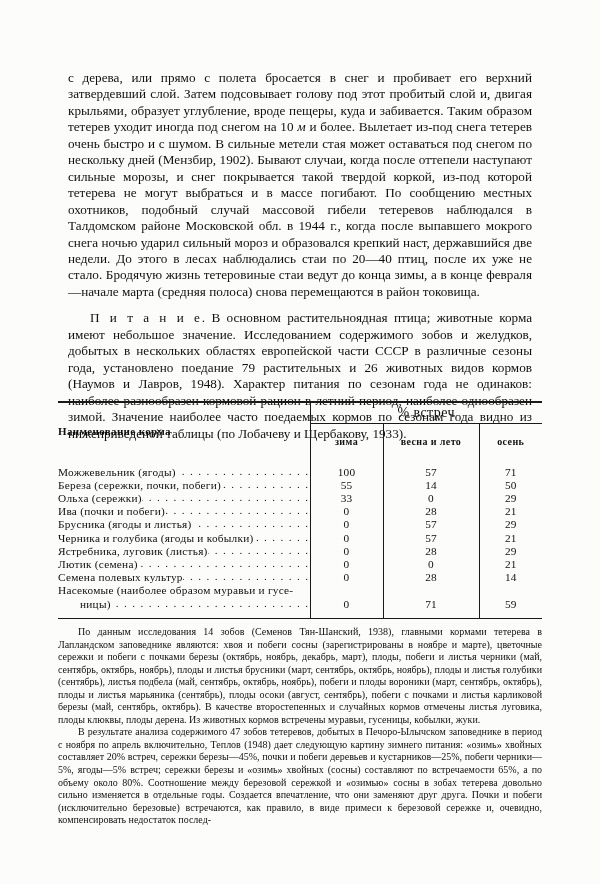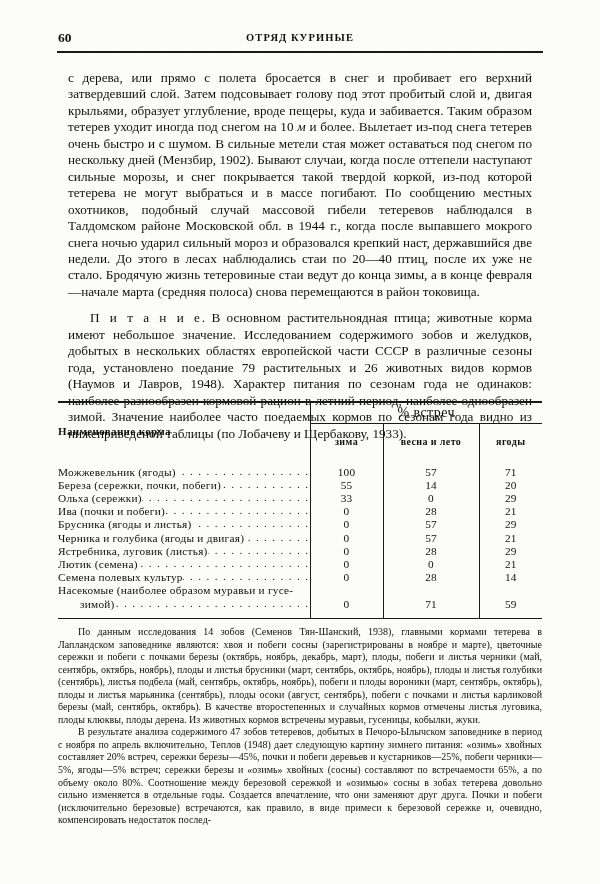--- a/index.html
+++ b/index.html
@@ -192,43 +192,38 @@
     background:
       repeating-linear-gradient(0deg, rgba(0,0,0,.5) 0px, rgba(0,0,0,0) 1px, rgba(0,0,0,0) 2px),
       repeating-linear-gradient(90deg, rgba(0,0,0,.35) 0px, rgba(0,0,0,0) 1px, rgba(0,0,0,0) 3px);
   }
 </style>
 </head>
 <body>
 
 <div class="page">
 
-  <div class="runhead">
-    <div class="folio">60</div>
-    <div class="title">ОТРЯД КУРИНЫЕ</div>
-    <div class="rule"></div>
-  </div>
 
   <div class="body">
     <p class="bodypar"><span>с дерева, или прямо с полета бросается в снег и пробивает его верхний затвердевший слой. Затем подсовывает голову под этот пробитый слой и, двигая крыльями, образует углубление, вроде пещеры, куда и забивается. Таким образом тетерев уходит иногда под снегом на 10 </span><span class="ital">м</span><span> и более. Вылетает из-под снега тетерев очень быстро и с шумом. В сильные метели стая может оставаться под снегом по нескольку дней (Мензбир, 1902). Бывают случаи, когда после оттепели наступают сильные морозы, и снег покрывается такой твердой коркой, из-под которой тетерева не могут выбраться и в массе погибают. По сообщению местных охотников, подобный случай массовой гибели тетеревов наблюдался в Талдомском районе Московской обл. в 1944 г., когда после выпавшего мокрого снега ночью ударил сильный мороз и образовался крепкий наст, державшийся две недели. До этого в лесах наблюдались стаи по 20—40 птиц, после их уже не стало. Бродячую жизнь тетеровиные стаи ведут до конца зимы, а в конце февраля—начале марта (средняя полоса) снова перемещаются в район токовища.</span></p>
     <p class="bodypar indent"><span class="sp">П и т а н и е</span><span>. В основном растительноядная птица; животные корма имеют небольшое значение. Исследованием содержимого зобов и желудков, добытых в нескольких областях европейской части СССР в различные сезоны года, установлено поедание 79 растительных и 26 животных видов кормов (Наумов и Лавров, 1948). Характер питания по сезонам года не одинаков: наиболее разнообразен кормовой рацион в летний период, наиболее однообразен зимой. Значение наиболее часто поедаемых кормов по сезонам года видно из нижеприведеной таблицы (по Лобачеву и Щербакову, 1933).</span></p>
   </div>
 
   <div class="tablewrap">
     <div class="toprule"></div>
     <table class="foodtable">
       <thead>
         <tr>
           <th class="hd-name" rowspan="2">Наименование корма</th>
           <th class="hd-group" colspan="3">% встреч</th>
         </tr>
         <tr>
           <th class="hd-sub vline c-winter">зима</th>
           <th class="hd-sub vline c-spring">весна и лето</th>
-          <th class="hd-sub c-autumn">ягоды</th>
+          <th class="hd-sub c-autumn">осень</th>
         </tr>
       </thead>
       <tbody class="bodyrows">
         <tr class="spacer">
             <td class="rowlabel"></td>
             <td class="vline"></td>
             <td class="vline"></td>
             <td></td>
           </tr>
 
@@ -246,21 +241,21 @@
 
         <tr>
           <td class="rowlabel">
             <div class="lblwrap">
                 <span class="lbltext">Береза (сережки, почки, побеги)</span>
                 <span class="lblfill"></span>
               </div>
           </td>
           <td class="num vline">55</td>
           <td class="num vline">14</td>
-          <td class="num">20</td>
+          <td class="num">50</td>
         </tr>
 
         <tr>
           <td class="rowlabel">
             <div class="lblwrap">
                 <span class="lbltext">Ольха (сережки)</span>
                 <span class="lblfill"></span>
               </div>
           </td>
           <td class="num vline">33</td>
@@ -288,21 +283,21 @@
               </div>
           </td>
           <td class="num vline">0</td>
           <td class="num vline">57</td>
           <td class="num">29</td>
         </tr>
 
         <tr>
           <td class="rowlabel">
             <div class="lblwrap">
-                <span class="lbltext">Черника и голубика (ягоды и двигая)</span>
+                <span class="lbltext">Черника и голубика (ягоды и кобылки)</span>
                 <span class="lblfill"></span>
               </div>
           </td>
           <td class="num vline">0</td>
           <td class="num vline">57</td>
           <td class="num">21</td>
         </tr>
 
         <tr>
           <td class="rowlabel">
@@ -337,21 +332,21 @@
           </td>
           <td class="num vline">0</td>
           <td class="num vline">28</td>
           <td class="num">14</td>
         </tr>
 
         <tr>
           <td class="rowlabel">
             <div class="wrap2">Насекомые (наиболее образом муравьи и гусе-</div>
             <div class="lblwrap cont-indent">
-                <span class="lbltext">зимой)</span>
+                <span class="lbltext">ницы)</span>
                 <span class="lblfill"></span>
               </div>
           </td>
           <td class="num vline" style="vertical-align:bottom">0</td>
           <td class="num vline" style="vertical-align:bottom">71</td>
           <td class="num" style="vertical-align:bottom">59</td>
         </tr>
 
         <tr class="spacer">
             <td class="rowlabel"></td>

